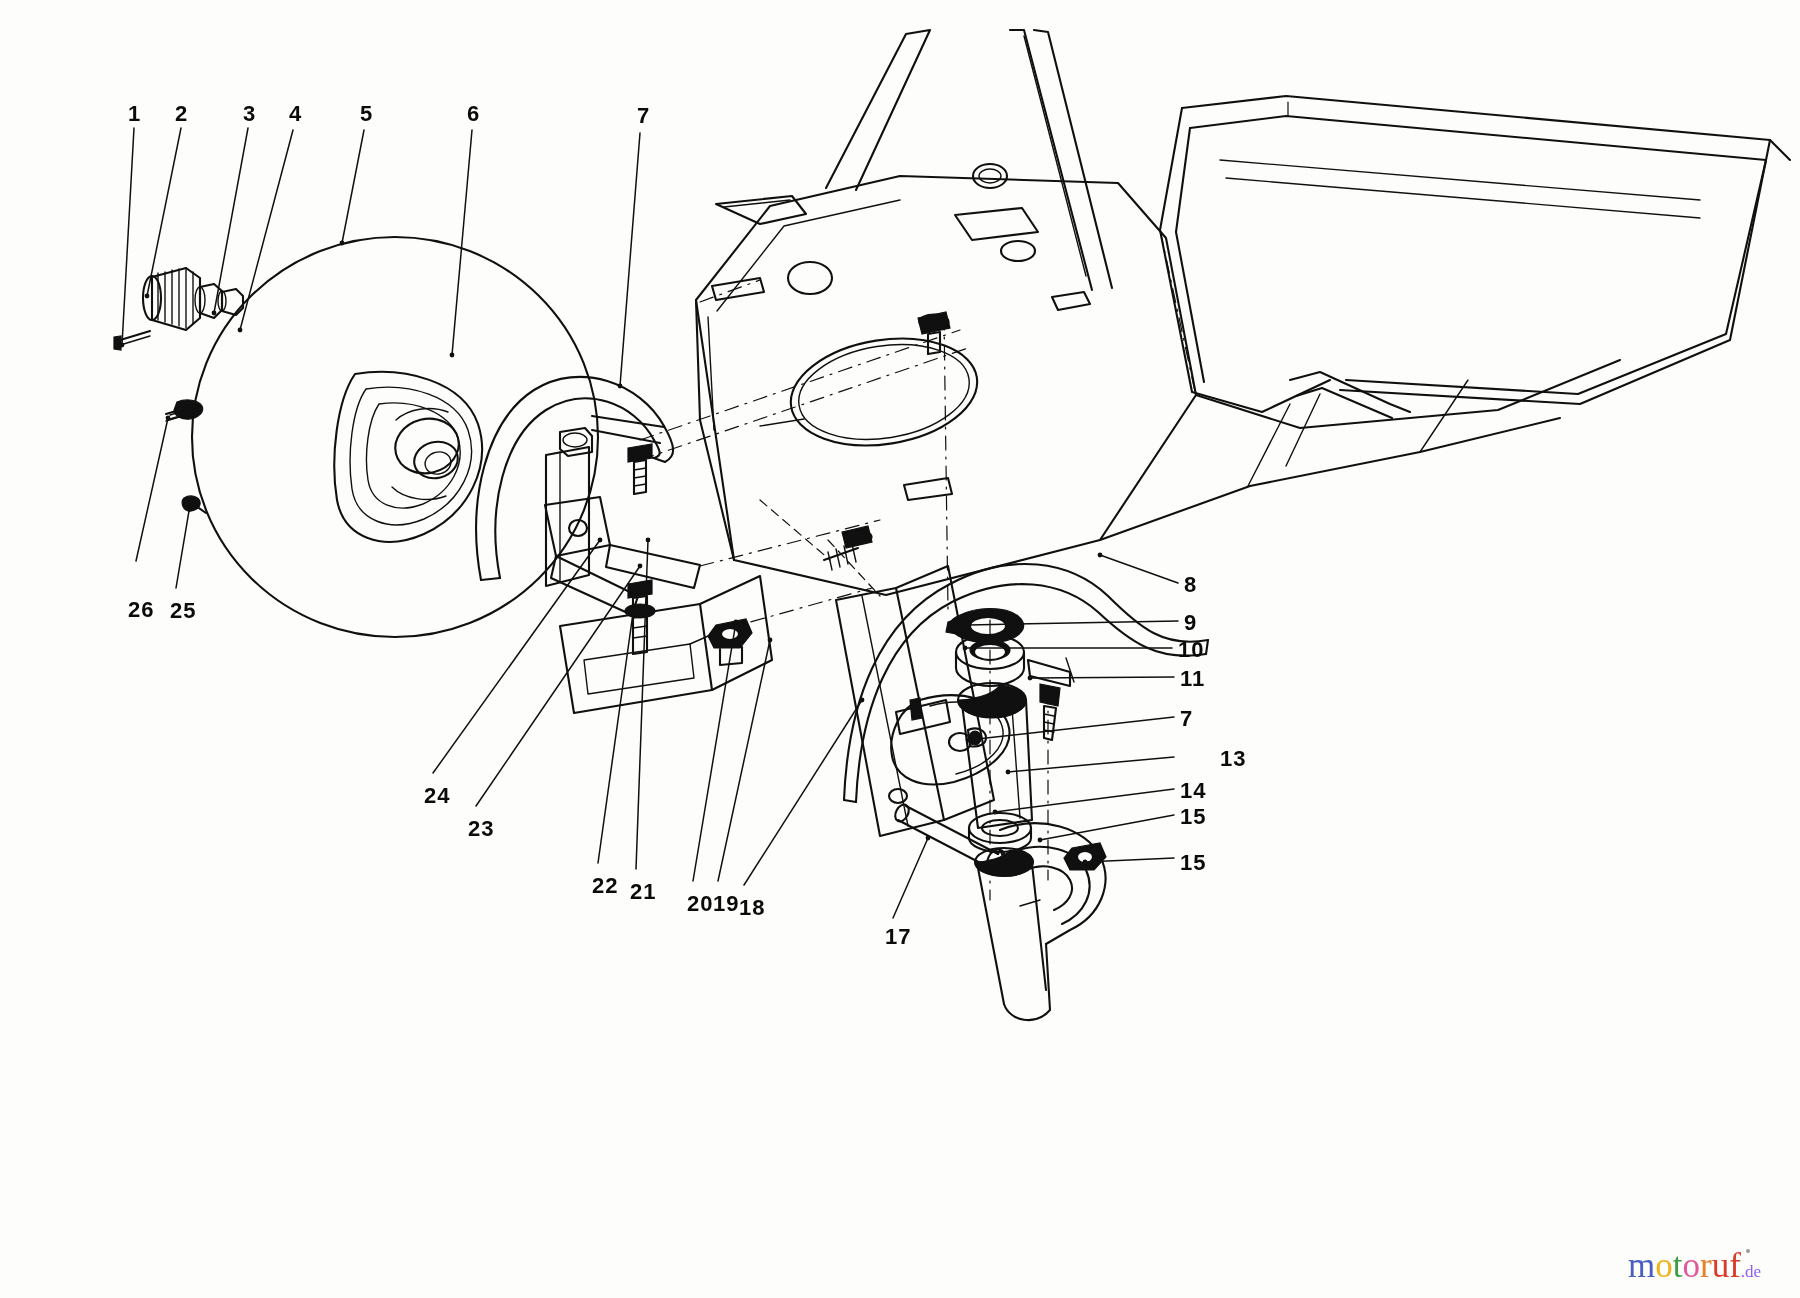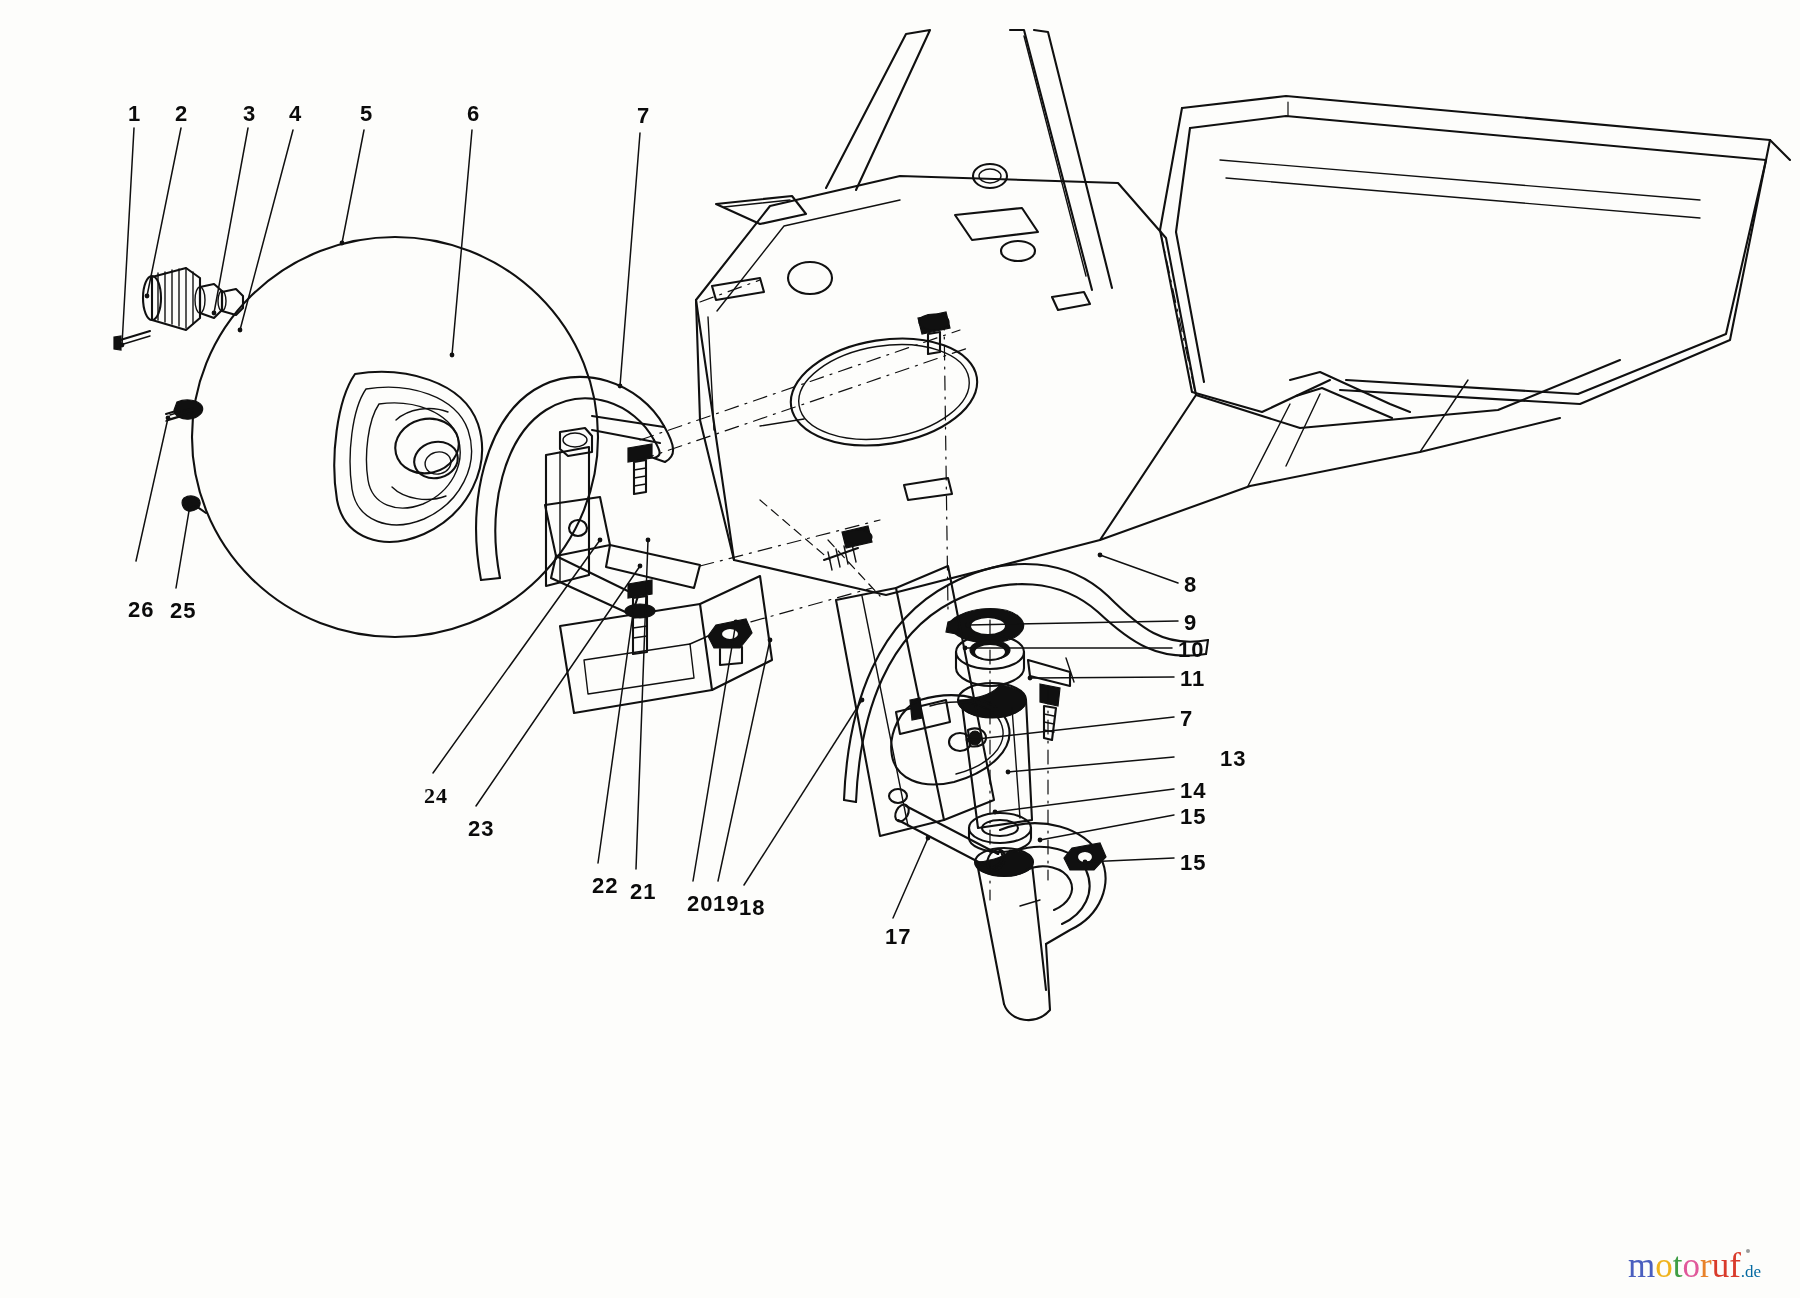--- a/index.html
+++ b/index.html
@@ -12,21 +12,21 @@
     font-weight:bold;
     font-size:22px;
     color:#0b0b0b;
     letter-spacing:1px;
     white-space:nowrap;
     line-height:1;
     -webkit-font-smoothing:none;
   }
   .wm{position:absolute;left:1628px;top:1248px;font-family:"Liberation Serif",serif;font-size:35px;line-height:1;white-space:nowrap;}
   .wm span{display:inline-block;}
-  .wm .de{font-family:"Liberation Serif",serif;font-size:17px;color:#0369a1;}
+  .wm .de{font-family:"Liberation Serif",serif;font-size:17px;color:#8b5cf6;}
   .wm .dot{position:absolute;left:118px;top:1px;width:4px;height:4px;border-radius:50%;background:#9a9a9a;}
 </style>
 </head>
 <body>
 
 <div id="stage">
 
   <svg id="art" viewBox="0 0 1800 1298" width="1800" height="1298" xmlns="http://www.w3.org/2000/svg">
     <defs>
       <style>
@@ -368,21 +368,21 @@
       <div class="callout" style="left: 1180px; top: 780px;">14</div>
       <div class="callout" style="left: 1180px; top: 806px;">15</div>
       <div class="callout" style="left: 1180px; top: 852px;">15</div>
       <div class="callout" style="left: 885px; top: 926px;">17</div>
       <div class="callout" style="left: 739px; top: 897px;">18</div>
       <div class="callout" style="left: 713px; top: 893px;">19</div>
       <div class="callout" style="left: 687px; top: 893px;">20</div>
       <div class="callout" style="left: 630px; top: 881px;">21</div>
       <div class="callout" style="left: 592px; top: 875px;">22</div>
       <div class="callout" style="left: 468px; top: 818px;">23</div>
-      <div class="callout" style="left: 424px; top: 785px; font-family: Liberation Serif, serif;">24</div>
+      <div class="callout" style="left: 424px; top: 785px;">24</div>
       <div class="callout" style="left: 170px; top: 600px;">25</div>
       <div class="callout" style="left: 128px; top: 573px; margin-top: 26px;">26</div>
     </div>
 
   <div class="wm">
     <span class="dot"></span>
     <span id="wm-letters"><span style="color: rgb(74, 95, 191);">m</span><span style="color: rgb(240, 179, 28);">o</span><span style="color: rgb(63, 158, 69);">t</span><span style="color: rgb(224, 88, 154);">o</span><span style="color: rgb(232, 130, 42);">r</span><span style="color: rgb(217, 59, 43);">u</span><span style="color: rgb(217, 59, 43);">f</span></span><span class="de">.de</span>
   </div>
 
 </div>

